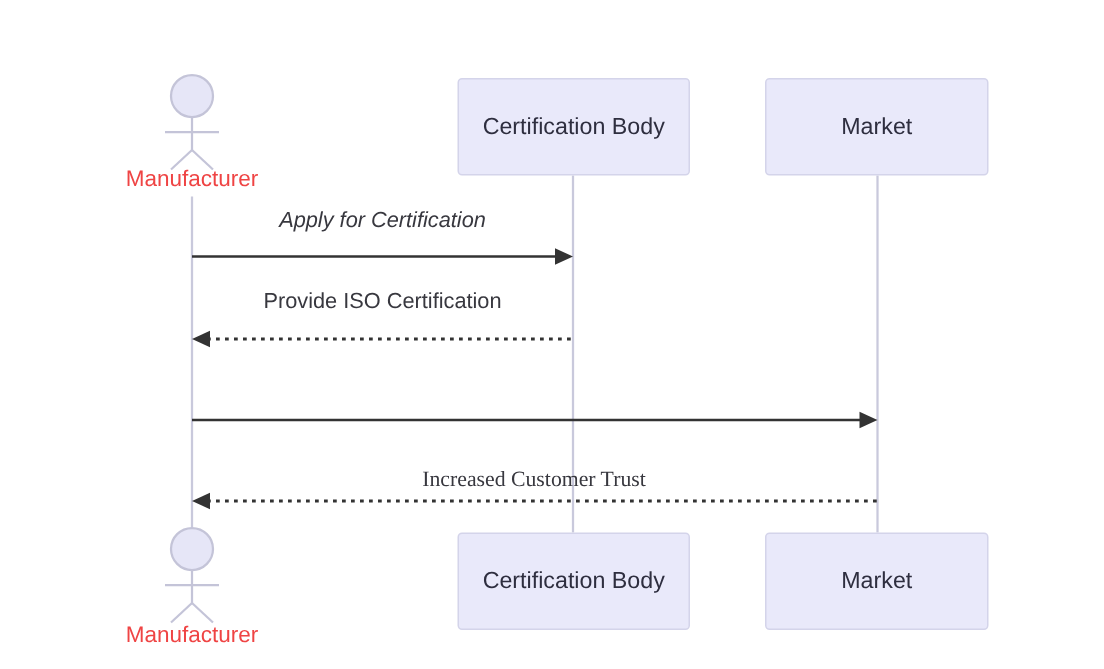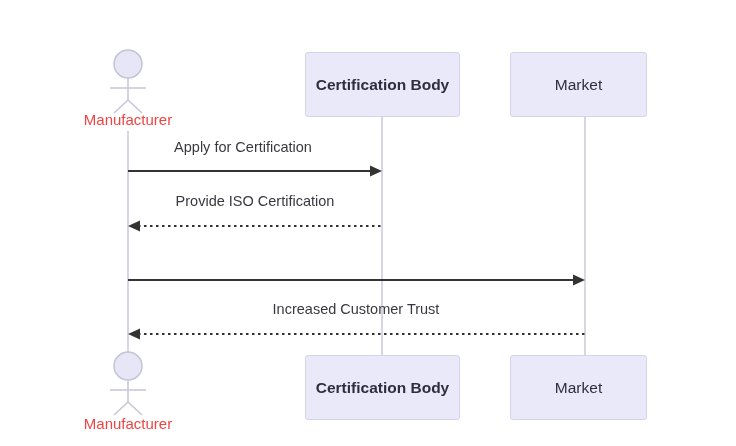--- a/index.html
+++ b/index.html
@@ -21,45 +21,45 @@
     box-sizing: border-box;
     background: #e9e9fa;
     border: 1px solid #d4d4ea;
     border-radius: 3px;
     display: flex;
     align-items: center;
     justify-content: center;
     font-size: 15.5px;
     color: #2e2e3f;
   }
-  .pb-cb    { left: 305px; width: 155px; font-weight: bold; }
-  .pb-mkt   { left: 510px; width: 137px; }
+  .pb-cb    { left: 305px; width: 155px; }
+  .pb-mkt   { left: 510px; width: 149px; }
   .pb-top   { top: 52px;  height: 65px; }
   .pb-bot   { top: 355px; height: 65px; }
   .actor-label {
     position: absolute;
     left: 128px;
     transform: translateX(-50%);
     font-size: 15px;
     color: #ef4444;
     white-space: nowrap;
   }
   .al-top { top: 111px; }
   .al-bot { top: 415px; }
   .msg-label {
     position: absolute;
     transform: translateX(-50%);
     font-size: 14.5px;
     color: #38383f;
     white-space: nowrap;
   }
-  .ml-1 { left: 243px; top: 139px; }
+  .ml-1 { left: 255px; top: 139px; font-style: italic; }
   .ml-2 { left: 255px; top: 193px; }
   .ml-3 { left: 356px; top: 247px; }
-  .ml-4 { left: 356px; top: 301px; }
+  .ml-4 { left: 356px; top: 312px; font-family: Liberation Serif, serif; }
 </style>
 </head>
 <body>
 
 <div class="canvas">
 
   <svg class="layer-svg" viewBox="0 0 736 446">
 
     <g>
       <line x1="128" y1="131" x2="128" y2="352" stroke="#c9c9dc" stroke-width="1.5"></line>

